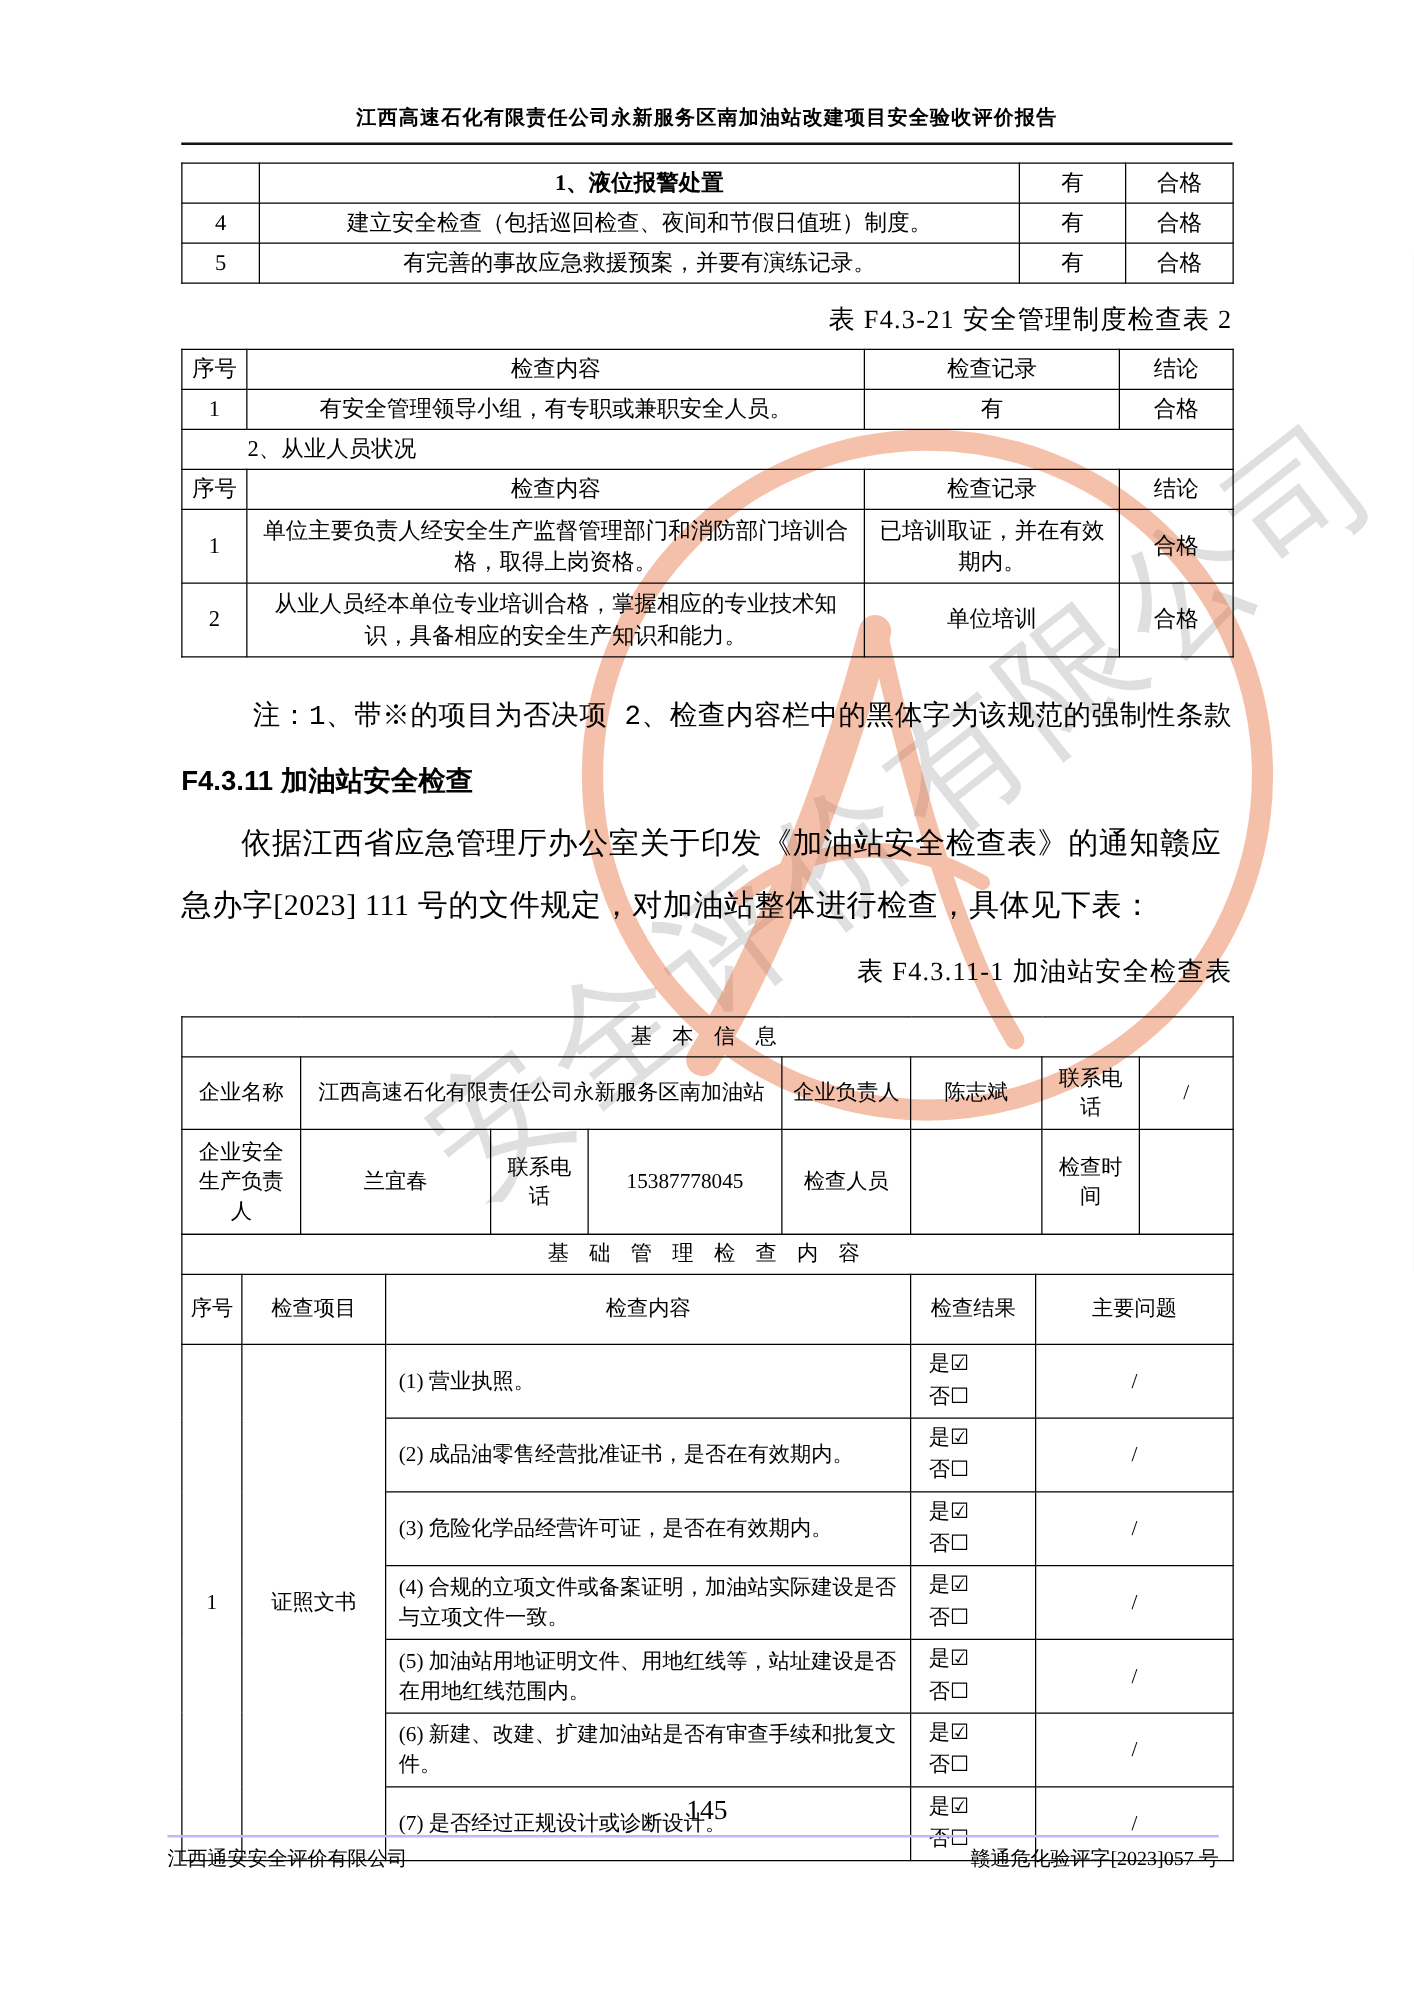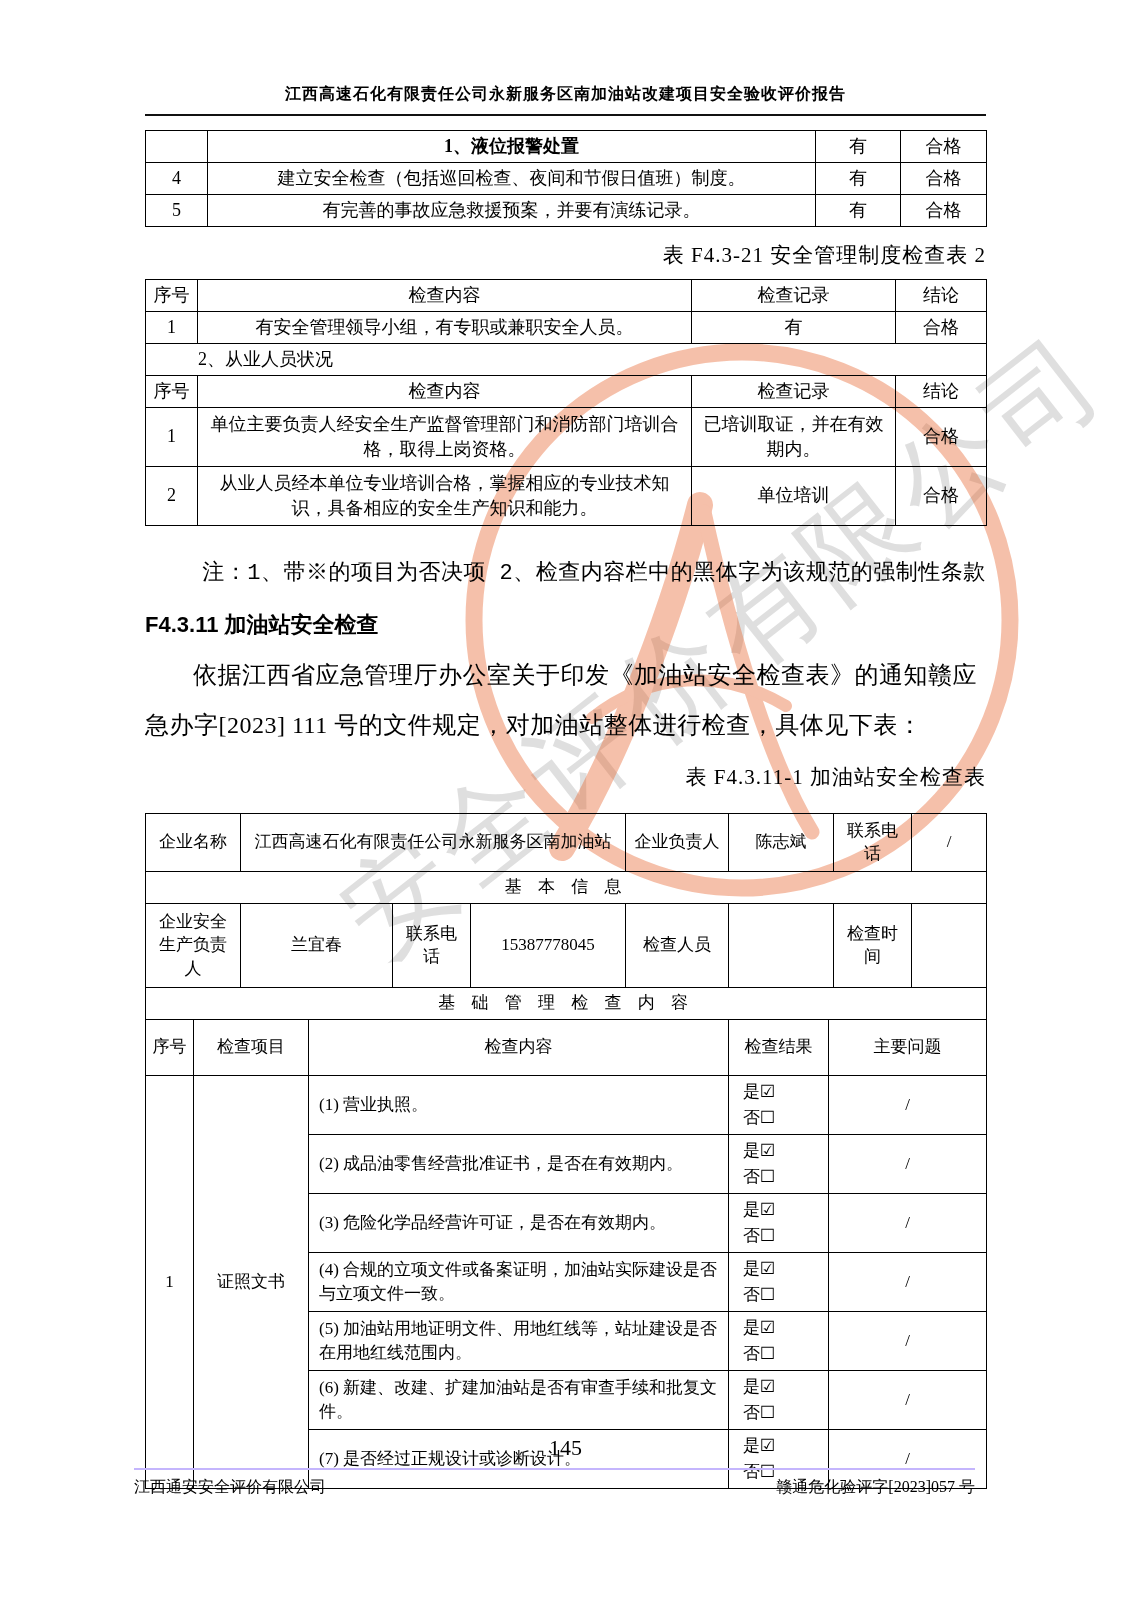--- a/index.html
+++ b/index.html
@@ -223,29 +223,29 @@
             <col style="width:152px">
             <col style="width:78px">
             <col style="width:155px">
           <col style="width:103px">
             <col style="width:105px">
             <col style="width:78px">
             <col style="width:75px">
         </colgroup>
         <tbody>
           <tr>
+            <td class="band" colspan="8">基 本 信 息</td>
+          </tr>
+          <tr>
             <td class="h-info">企业名称</td>
             <td class="h-info" colspan="3">江西高速石化有限责任公司永新服务区南加油站</td>
             <td class="h-info">企业负责人</td>
             <td class="h-info">陈志斌</td>
             <td class="h-info">联系电话</td>
             <td class="h-info">/</td>
-          </tr>
-          <tr>
-            <td class="band" colspan="8">基 本 信 息</td>
           </tr>
           <tr>
             <td class="h-info3">企业安全生产负责人</td>
             <td class="h-info3">兰宜春</td>
             <td class="h-info3">联系电话</td>
             <td class="h-info3">15387778045</td>
             <td class="h-info3">检查人员</td>
             <td class="h-info3"></td>
             <td class="h-info3">检查时间</td>
             <td class="h-info3"></td>

